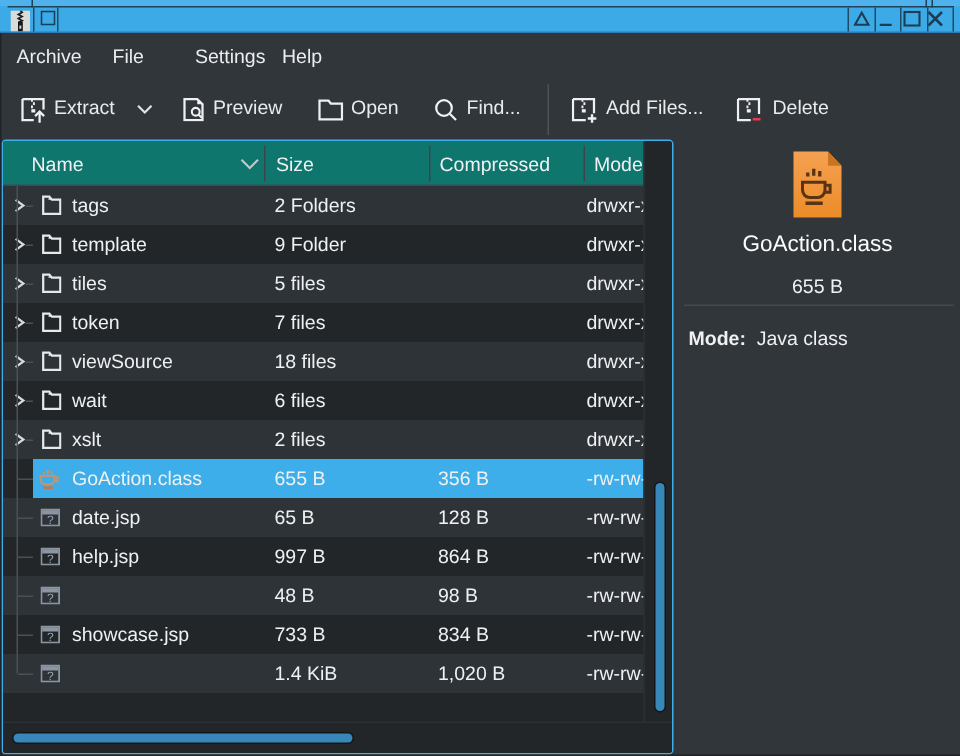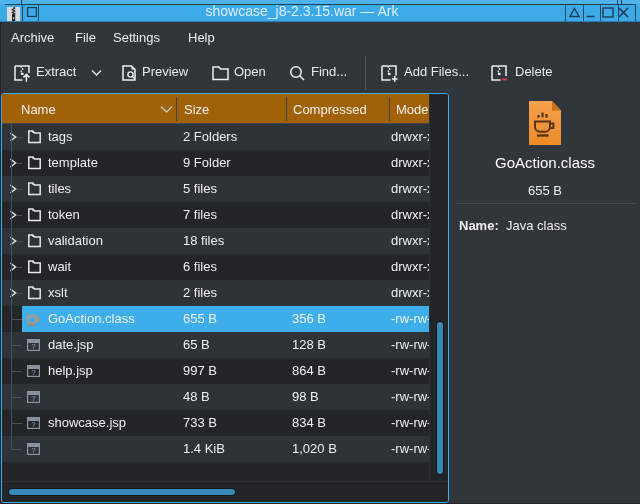--- a/index.html
+++ b/index.html
@@ -16,21 +16,21 @@
 
 #menubar{position:absolute;left:0;top:22px;width:640px;height:31px;background:#31363b;}
 #menubar span{position:absolute;top:0;height:31px;line-height:32px;color:#ebedee;}
 
 #toolbar{position:absolute;left:0;top:53px;width:640px;height:40px;background:#31363b;}
 #toolbar span.lbl{position:absolute;top:0;height:38px;line-height:38px;color:#e9ebec;}
 #toolbar svg{position:absolute;top:12px;}
 .tbsep{position:absolute;left:365px;top:3px;width:1px;height:34px;background:#4d5257;}
 
 #view{position:absolute;left:1px;top:93px;width:448px;height:410px;border:1px solid #3daee9;border-radius:3px;background:#232629;overflow:hidden;}
-#vhead{position:absolute;left:0;top:0;width:428px;height:30px;background:#a16207;border-bottom:1px solid #43484e;color:#f0f1f2;}
+#vhead{position:absolute;left:0;top:0;width:428px;height:30px;background:#0f766e;border-bottom:1px solid #43484e;color:#f0f1f2;}
 #vhead span{position:absolute;top:0;height:30px;line-height:31px;}
 .hsep{position:absolute;top:3px;width:1px;height:24px;background:#3f444a;}
 #rows{position:absolute;left:0;top:30px;width:428px;}
 .row{position:absolute;left:0;width:428px;height:26px;line-height:26px;white-space:nowrap;overflow:hidden;}
 .row.lt{background:#2e3338;}
 .row.dk{background:#232629;}
 .row.sel{background:#232629;}
 .selbg{position:absolute;left:20px;top:0;width:407px;height:26px;background:#3daee9;}
 .cell{position:absolute;top:0;height:26px;line-height:26px;}
 .row svg.fic{position:absolute;top:5px;left:24px;}
@@ -62,21 +62,20 @@
     <rect x="5.9" y="10" width="1.3" height="2.2" fill="#cfd1cf"></rect>
   </svg>
   <div class="notch" style="left:21px"></div>
   <div class="notch" style="left:617px"></div>
   <div class="notch" style="left:621px"></div>
   <div class="tsep" style="left:22px"></div>
   <svg class="abs" style="left:27px;top:7px" width="10" height="10" viewBox="0 0 10 10">
       <rect x="0.6" y="0.6" width="8.8" height="8.8" fill="none" stroke="#1c3e55" stroke-width="1.2"></rect>
     </svg>
   <div class="tsep" style="left:38px"></div>
-  <div class="title">showcase_j8-2.3.15.war — Ark</div>
   <div class="tsep" style="left:565px"></div>
   <div class="tsep" style="left:583px"></div>
   <div class="tsep" style="left:600px"></div>
   <div class="tsep" style="left:618px"></div>
   <div class="tsep" style="left:635px"></div>
   <svg class="abs" style="left:569px;top:7px" width="11" height="11" viewBox="0 0 11 11">
       <path d="M5.5 1.5 L10 9.5 L1 9.5 Z" fill="none" stroke="#1c3e55" stroke-width="1.4"></path>
     </svg>
   <svg class="abs" style="left:585px;top:7px" width="11" height="11" viewBox="0 0 11 11">
       <path d="M1.5 9.5 H9.5" fill="none" stroke="#1c3e55" stroke-width="1.5"></path>
@@ -85,21 +84,21 @@
       <rect x="1" y="1" width="10" height="9" fill="none" stroke="#1c3e55" stroke-width="1.4"></rect>
     </svg>
   <svg class="abs" style="left:618px;top:7px" width="11" height="11" viewBox="0 0 11 11">
       <path d="M1 1 L10 10 M10 1 L1 10" fill="none" stroke="#1c3e55" stroke-width="1.7"></path>
     </svg>
 </div>
 
 <div id="menubar">
   <span style="left:11px">Archive</span>
   <span style="left:75px">File</span>
-  <span style="left:113px">Settings</span>
+  <span style="left:130px">Settings</span>
   <span style="left:188px">Help</span>
 </div>
 
 <div id="toolbar">
   <svg style="left:14px" width="17" height="18" viewBox="0 0 17 18">
     <path d="M1 1 H15 V8 M1 1 V15 H8.5" fill="none" stroke="#eff0f1" stroke-width="1.5"></path>
     <path d="M7.3 1 v1.8 M8.6 3.2 v1.8 M7.3 5.4 v1.8" stroke="#eff0f1" stroke-width="1.3"></path>
     <rect x="6.9" y="7.8" width="2.6" height="2.2" fill="#eff0f1"></rect>
     <path d="M12.4 9.6 V16.8 M9.4 12.4 L12.4 9.4 L15.4 12.4" fill="none" stroke="#eff0f1" stroke-width="1.5"></path>
   </svg>
@@ -207,21 +206,21 @@
         <span class="cell" style="left:389px">drwxr-xr-x</span>
       </div>
       <div class="row lt" style="top:104px">
         <svg class="abs" style="left:7px;top:8px" width="8" height="10" viewBox="0 0 8 10">
           <path d="M1.4 1.2 L6.6 5 L1.4 8.8" fill="none" stroke="#d6dadd" stroke-width="1.5"></path>
         </svg>
         <svg class="fic" style="left:26px;top:6px" width="13" height="14" viewBox="0 0 13 14">
           <path d="M0.8 12.6 V1.0 H4.9 L6.6 3.1 H12.2 V12.6 Z" fill="none" stroke="#e6e9eb" stroke-width="1.5"></path>
           <path d="M4.9 1.0 L6.6 3.1 L4.2 3.1 Z" fill="#e6e9eb"></path>
         </svg>
-        <span class="cell" style="left:46px">validation</span>
+        <span class="cell" style="left:46px">viewSource</span>
         <span class="cell" style="left:181px">18 files</span>
         <span class="cell" style="left:290px"></span>
         <span class="cell" style="left:389px">drwxr-xr-x</span>
       </div>
       <div class="row dk" style="top:130px">
         <svg class="abs" style="left:7px;top:8px" width="8" height="10" viewBox="0 0 8 10">
           <path d="M1.4 1.2 L6.6 5 L1.4 8.8" fill="none" stroke="#d6dadd" stroke-width="1.5"></path>
         </svg>
         <svg class="fic" style="left:26px;top:6px" width="13" height="14" viewBox="0 0 13 14">
           <path d="M0.8 12.6 V1.0 H4.9 L6.6 3.1 H12.2 V12.6 Z" fill="none" stroke="#e6e9eb" stroke-width="1.5"></path>
@@ -347,16 +346,16 @@
     <g stroke="#5a3412" stroke-width="2" fill="none">
       <path d="M14 22.5 h15 v5.2 a5 5 0 0 1 -5 5 h-5 a5 5 0 0 1 -5 -5 Z"></path>
       <path d="M29 24.5 h3.4 v4.6 H29"></path>
       <path d="M16 36.5 h11.5" stroke-width="2.4"></path>
       <path d="M17.5 18.7 v-2.7 M21.5 18.2 v-4.7 M25.5 18.7 v-3.7" stroke-width="2.2"></path>
     </g>
   </svg>
   <div id="gname">GoAction.class</div>
   <div id="gsize">655 B</div>
   <div id="isep"></div>
-  <div id="itype"><b>Name:</b>&nbsp; Java class</div>
+  <div id="itype"><b>Mode:</b>&nbsp; Java class</div>
 </div>
 <div id="edgeL"></div>
 <div id="edgeB"></div>
 
 </body></html>

